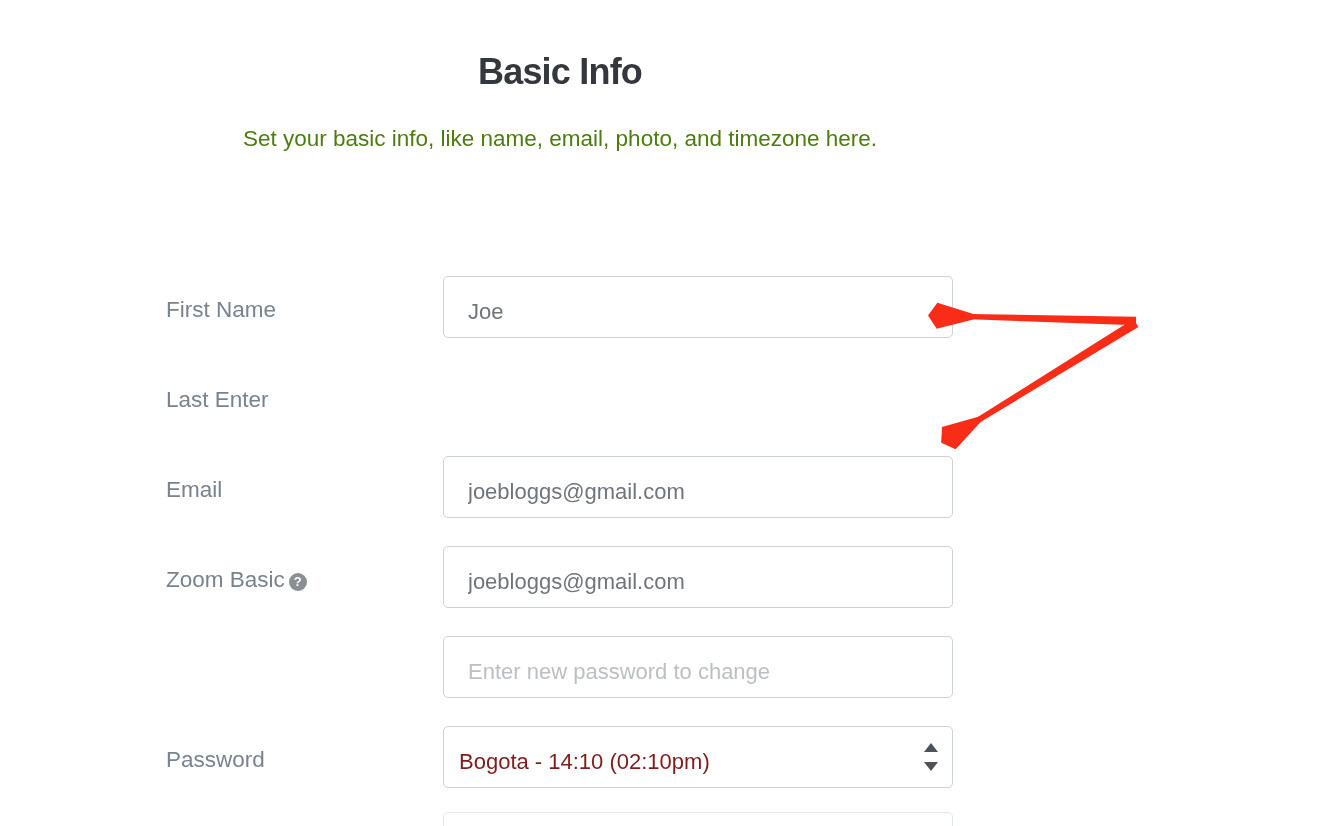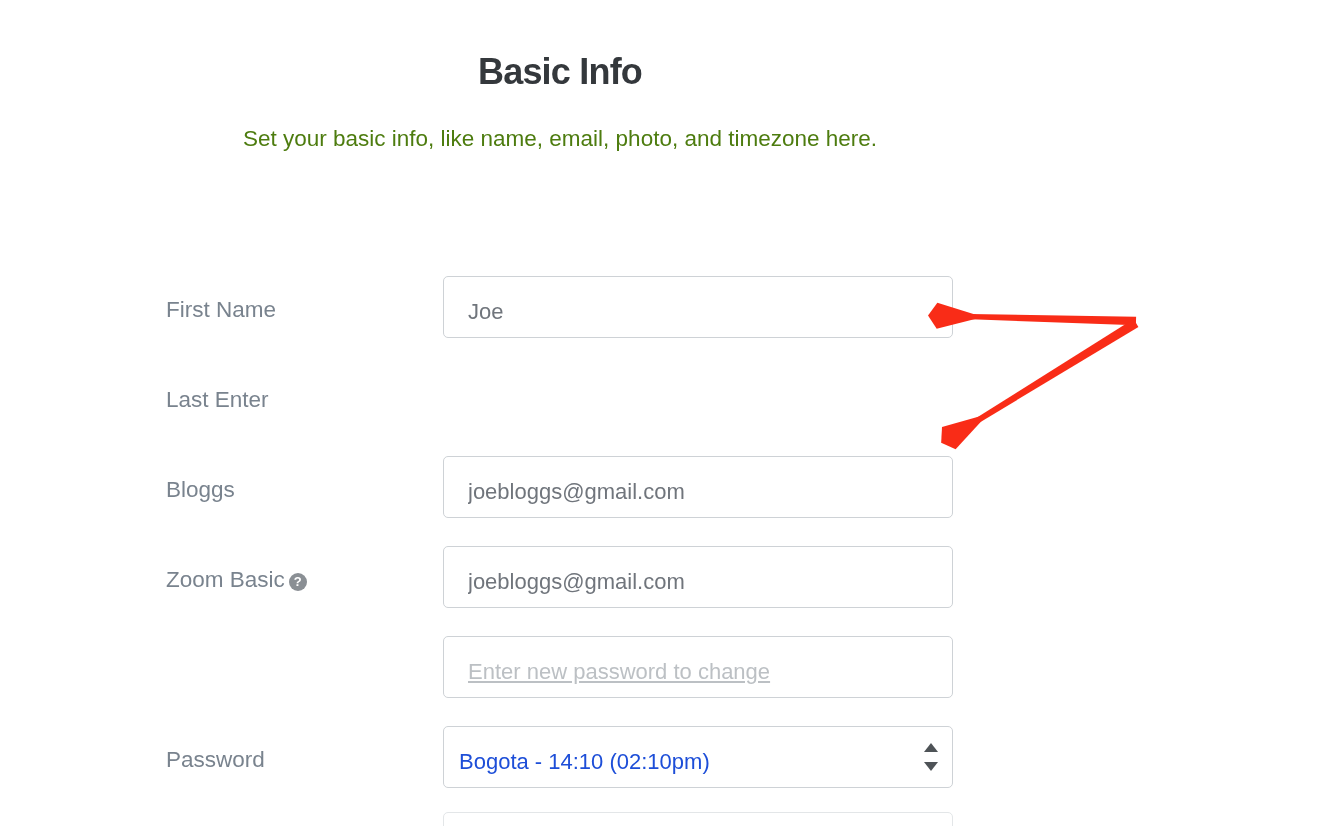--- a/index.html
+++ b/index.html
@@ -98,25 +98,24 @@
     top: 21px;
     right: 40px;
     font-size: 22px;
     color: #70757c;
     line-height: 1.25;
     white-space: nowrap;
     overflow: hidden;
   }
   .field-text.placeholder {
     color: #bcc0c4;
-    text-decoration: underline;
   }
   .field-box.select-box .field-text {
     left: 15px;
-    color: #1d4ed8;
+    color: #7f1d1d;
   }
 
   .select-arrows {
     position: absolute;
     right: 14px;
     top: 50%;
     transform: translateY(-50%);
     width: 14px;
     height: 30px;
   }
@@ -180,21 +179,21 @@
   </div>
 
   <div class="form-row">
     <div class="form-label">
       <span>Last Enter</span>
     </div>
   </div>
 
   <div class="form-row">
     <div class="form-label">
-      <span>Bloggs</span>
+      <span>Email</span>
     </div>
     <div class="field-box">
       <div class="field-text">joebloggs@gmail.com</div>
     </div>
   </div>
 
   <div class="form-row">
     <div class="form-label">
       <span>Zoom Basic</span><span class="help-icon">?</span>
     </div>

